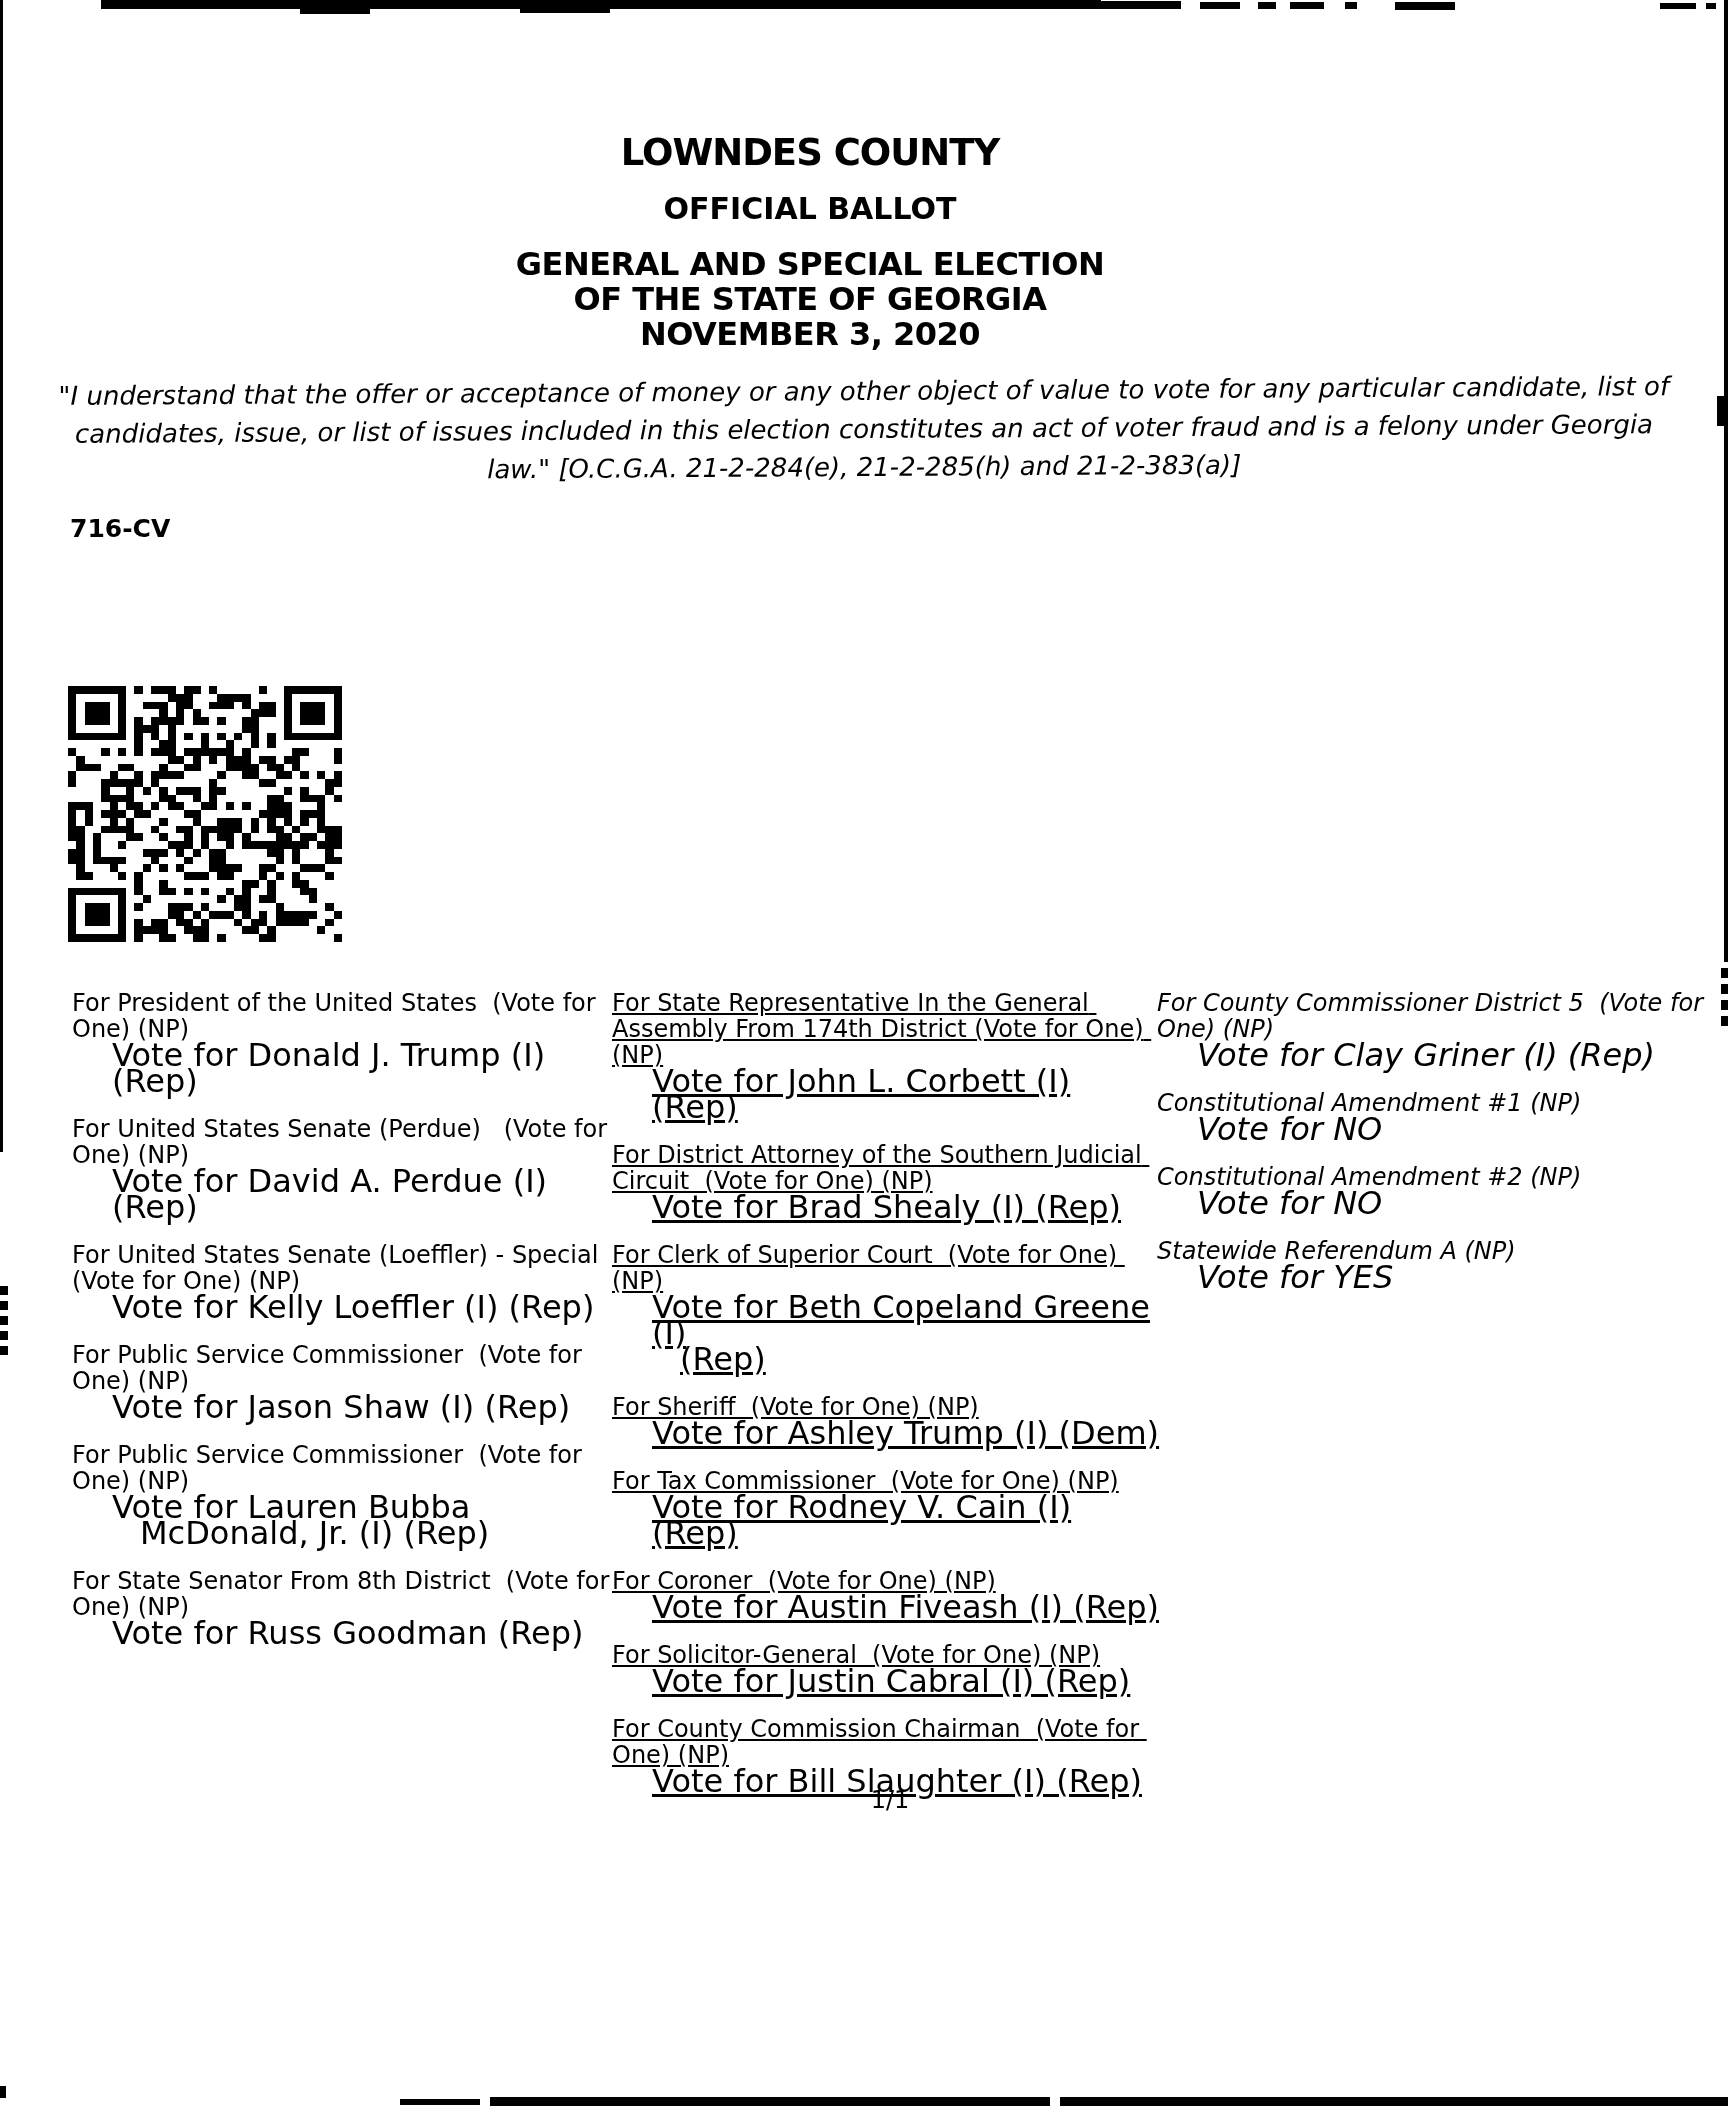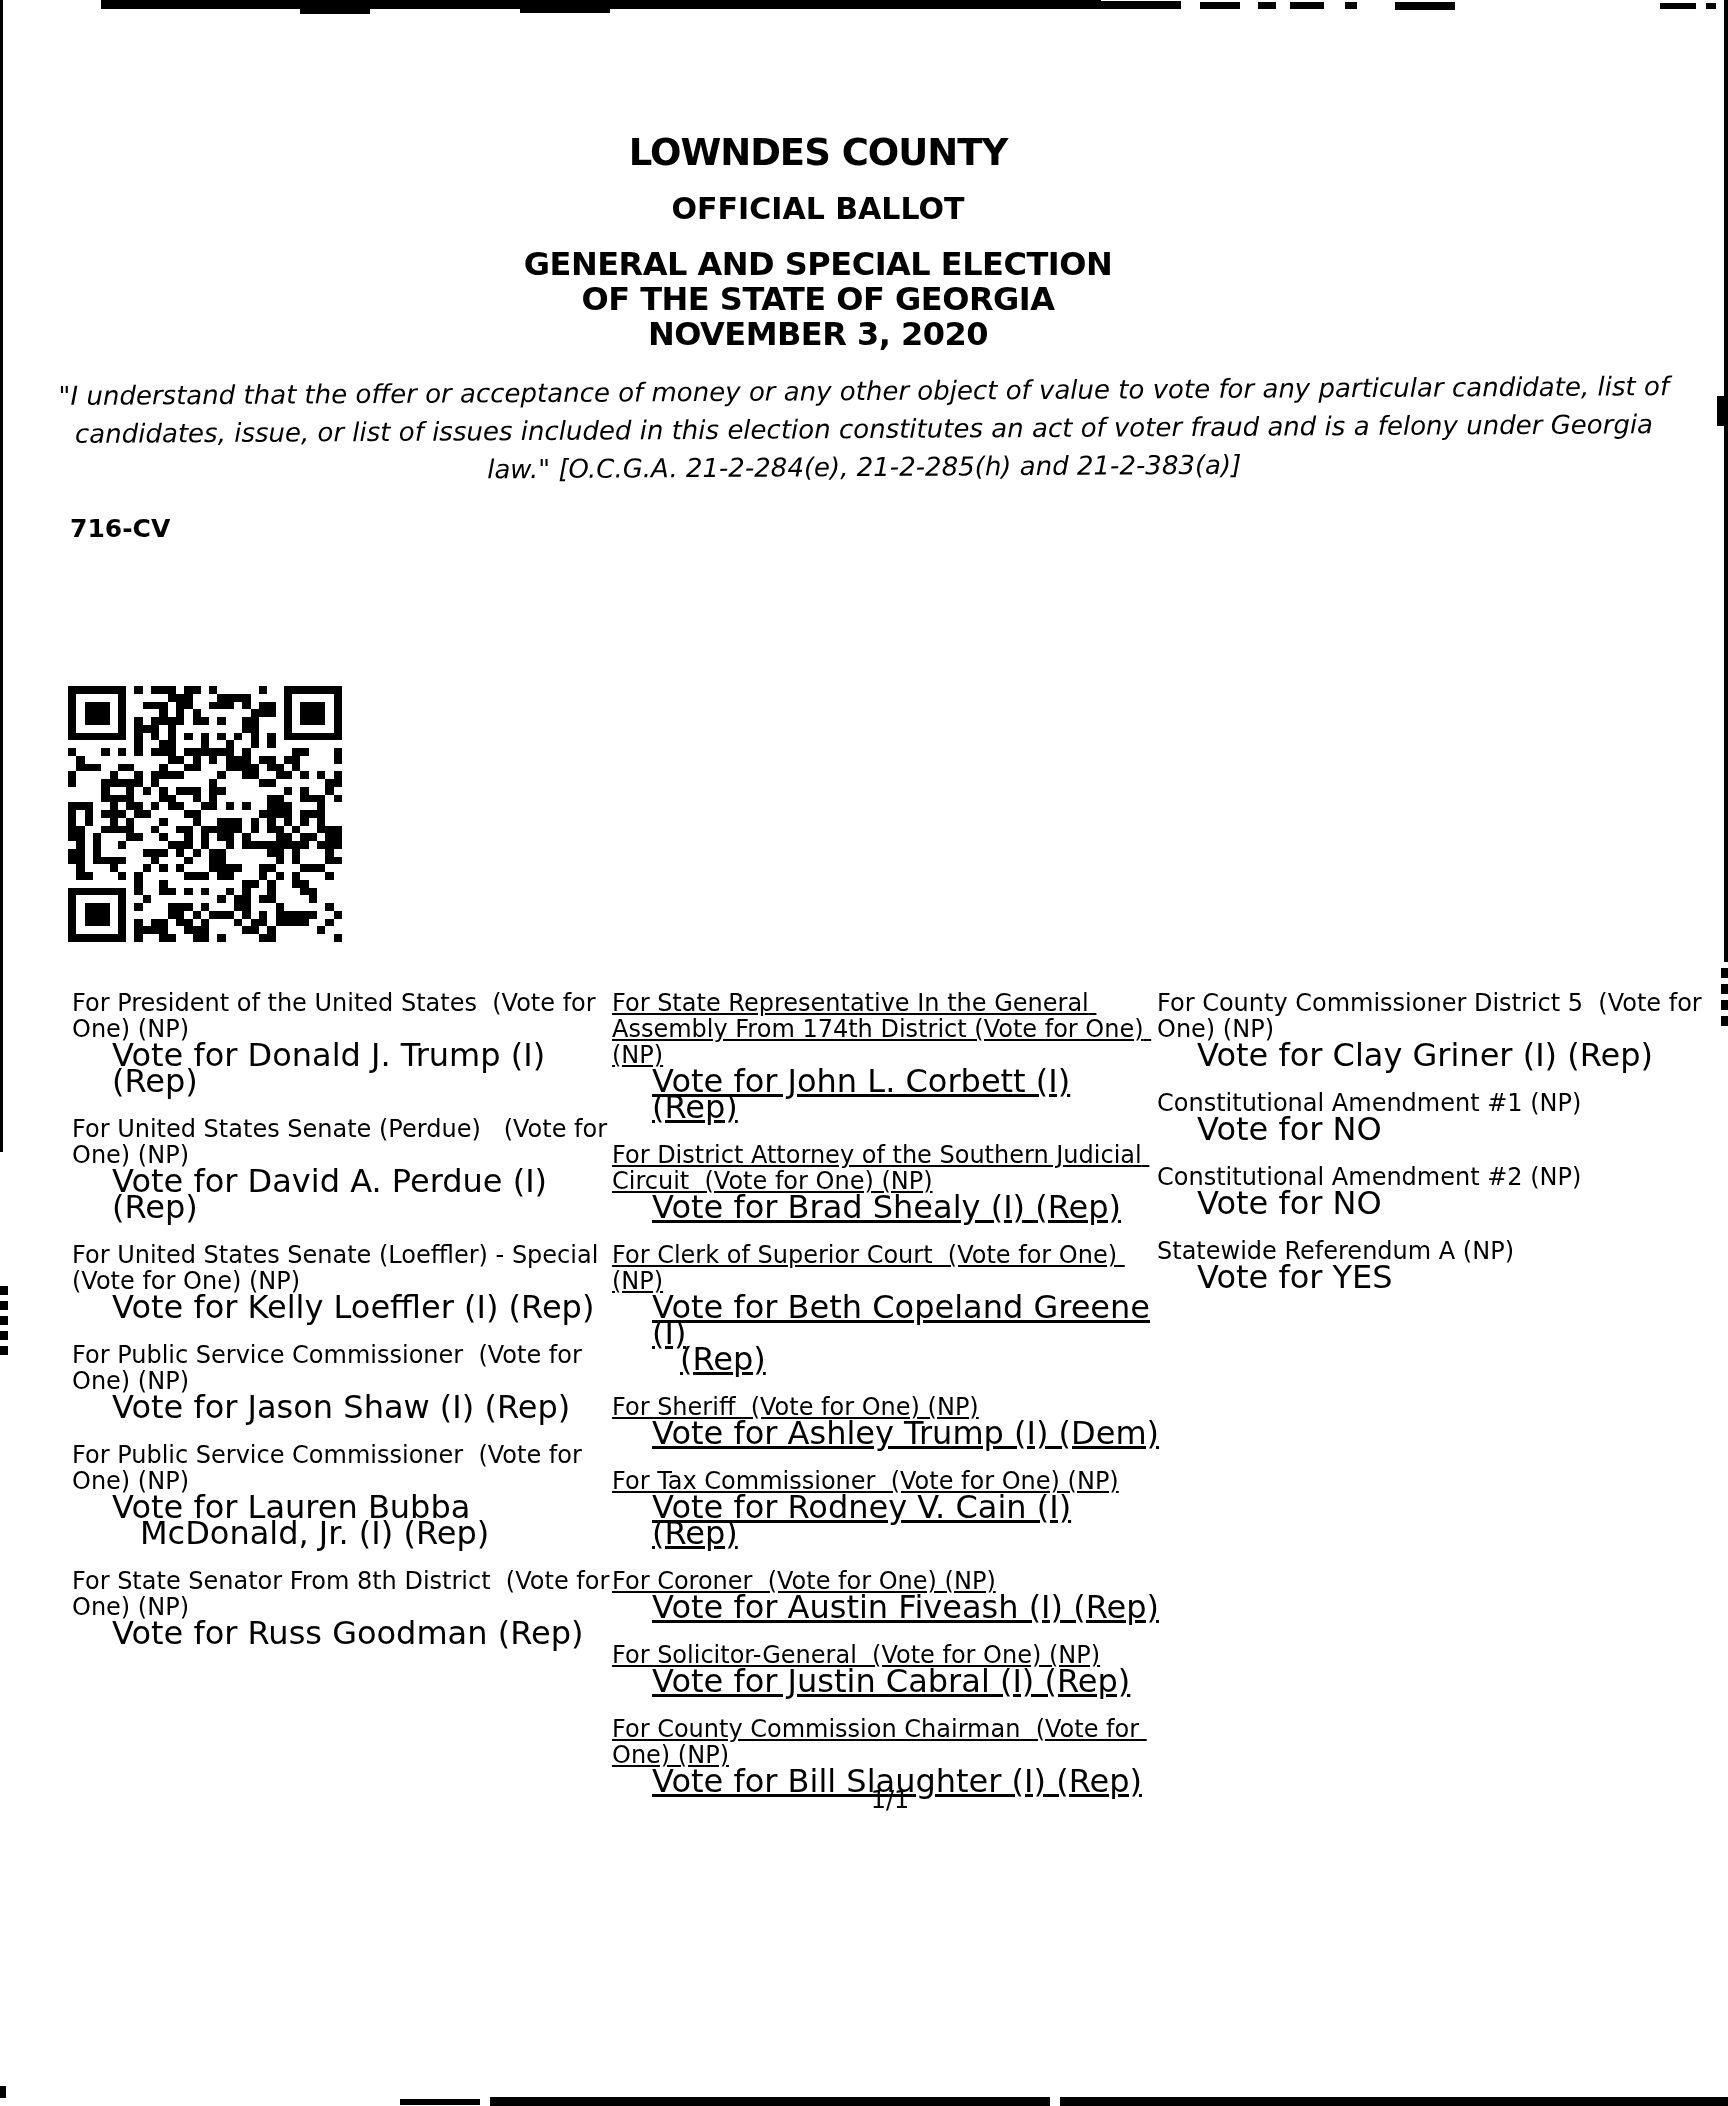--- a/index.html
+++ b/index.html
@@ -3,40 +3,40 @@
 <meta charset="utf-8">
 <style>
   html,body{margin:0;padding:0;background:#ffffff;}
   .page{
     position:relative;width:1728px;height:2106px;background:#ffffff;overflow:hidden;
     font-family:"DejaVu Sans",sans-serif;color:#000;
   }
   
   .art{position:absolute;background:#000;}
   
-  .header{position:absolute;left:46px;top:132px;width:1544px;text-align:center;font-weight:bold;}
+  .header{position:absolute;left:38px;top:132px;width:1544px;text-align:center;font-weight:bold;}
   .h-county{font-size:37px;line-height:42px;letter-spacing:-1px;}
   .h-ballot{font-size:30px;line-height:34px;margin-top:18px;}
   .h-election{font-size:32px;line-height:35px;margin-top:21px;letter-spacing:-0.5px;}
   
   .disclaimer{
     position:absolute;left:56px;top:372px;width:1616px;text-align:center;
     font-style:italic;font-size:26px;line-height:38px;transform:rotate(-0.35deg);
   }
   
   .form-code{position:absolute;left:70px;top:514px;font-size:25px;font-weight:bold;}
   
   .qr{position:absolute;left:68px;top:686px;width:274px;height:256px;}
   .qr svg{display:block;width:100%;height:100%;shape-rendering:crispEdges;}
   
   .columns{position:absolute;left:0;top:973px;width:1728px;}
   .col{position:absolute;top:0;}
   .col-0{left:72px;width:545px;}
   .col-1{left:612px;width:552px;text-decoration:underline;}
-  .col-2{left:1157px;width:562px;}
+  .col-2{left:1157px;width:562px;font-style:italic;}
   .contest{margin:0 0 22px 0;}
   .contest-title{font-size:24px;line-height:26px;white-space:pre-wrap;margin-top:17px;}
   .vote-line{font-size:32px;line-height:26px;}
   .lvl1{padding-left:40px;}
   .lvl2{padding-left:68px;}
   
   .page-number{position:absolute;left:72px;top:1786px;width:1636px;text-align:center;font-size:24px;}
 </style>
 </head>
 <body>

